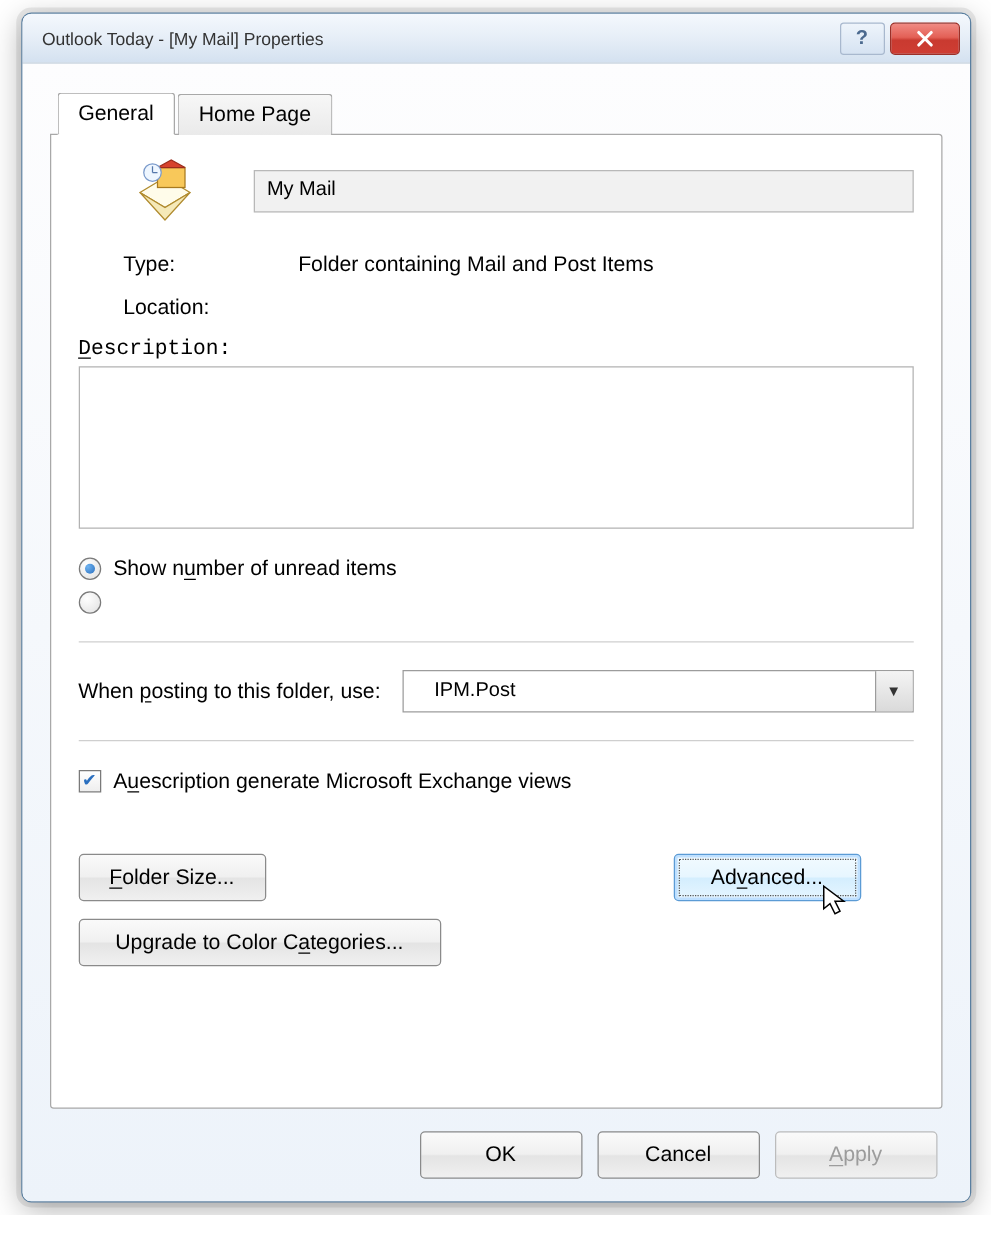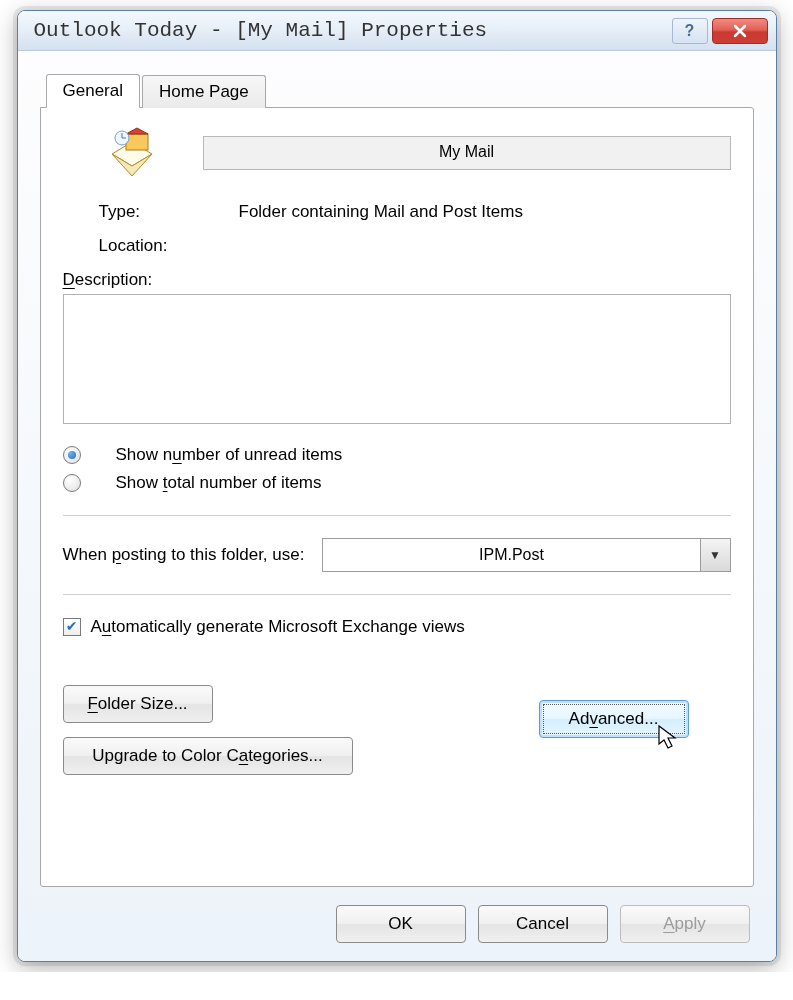--- a/index.html
+++ b/index.html
@@ -23,23 +23,22 @@
   .titlebar {
     height: 40px;
     background: linear-gradient(to bottom, #f4f8fd 0%, #e6eef7 50%, #d4e1f0 100%);
     border-bottom: 1px solid #bcc9d8;
     display: flex;
     align-items: center;
     padding: 0 8px 0 16px;
   }
   .titlebar .title {
     flex: 1;
-    font-size: 21px;
+    font-size: 14px;
     color: #333;
-    font-family: Liberation Mono, monospace;
   }
   .winbtn {
     height: 26px;
     margin-left: 4px;
     border-radius: 3px;
     display: flex;
     align-items: center;
     justify-content: center;
     border: 1px solid #a8b8ce;
     background: linear-gradient(to bottom, #eef4fb, #d6e3f2);
@@ -99,65 +98,64 @@
 
   .topicon-row { display:flex; align-items:center; margin-bottom: 22px; }
   .topicon { width: 140px; display:flex; justify-content:center; }
   .name-box {
     flex: 1;
     border: 1px solid #b8b8b8;
     background: #f1f1f1;
     padding: 6px 10px;
     font-size: 16px;
     height: 34px;
-    text-align: center;
-  }
-
-  .description-label { font-size: 17px; margin-top: 4px; margin-bottom: 4px; }
+  }
+
+  .description-label { font-size: 17px; margin-top: 4px; margin-bottom: 4px; font-family: Liberation Mono, monospace; }
   .description-box {
     width: 100%;
     height: 130px;
     border: 1px solid #b2b2b2;
     background: #fff;
     resize: none;
     font-family: inherit;
     font-size: 15px;
     padding: 4px;
   }
 
-  .radio-row { display:flex; align-items:center; margin-top: 18px; font-size: 17px; gap: 25px; }
+  .radio-row { display:flex; align-items:center; margin-top: 18px; font-size: 17px; }
   .radio-row + .radio-row { margin-top: 8px; }
   .radio-fake {
     width: 18px; height: 18px;
     border-radius: 50%;
     border: 1px solid #7a7a7a;
     background: radial-gradient(circle at 35% 30%, #fff, #e0e0e0);
     margin-right: 10px;
     display:flex; align-items:center; justify-content:center;
   }
   .radio-fake.selected::after {
     content:"";
     width: 8px; height: 8px;
     border-radius:50%;
     background: radial-gradient(circle at 30% 30%, #6fb3f0, #2a6fbf);
   }
 
   hr.sep { border: none; border-top: 1px solid #cfcfcf; margin: 22px 0; }
 
-  .posting-row { display:flex; align-items:center; font-size:17px;text-align:center; }
+  .posting-row { display:flex; align-items:center; font-size:17px; }
   .posting-row .lbl2 { margin-right: 18px; }
   .combo {
     flex:1;
     display:flex;
     align-items:center;
     border: 1px solid #9c9c9c;
     height: 34px;
     background: #fff;
   }
-  .combo .combo-text { flex:1; padding: 0 10px; font-size:16px; }
+  .combo .combo-text { flex:1; padding: 0 24px; font-size:16px; }
   .combo .combo-btn {
     width: 30px; height: 100%;
     border-left: 1px solid #9c9c9c;
     background: linear-gradient(to bottom, #f4f4f4, #dadada);
     display:flex; align-items:center; justify-content:center;
   }
   .combo .combo-btn span { font-size: 12px; color:#333; }
 
   .chk-row { display:flex; align-items:center; font-size:17px; margin-top: 0; }
   .chk-fake {
@@ -197,21 +195,21 @@
     outline-offset: -5px;
   }
   .btn.disabled {
     color: #9c9c9c;
     border-color: #bcbcbc;
     text-decoration: none;
   }
 
   .lower-buttons { margin-top: 48px; }
   .lower-buttons .btn { margin-bottom: 14px; }
-  .adv-wrap { position: absolute; right: 42px; top: 15px; }
+  .adv-wrap { position: absolute; right: 42px; top: 0px; }
   .lower-rel { position:relative; }
 
   .footer-buttons {
     display:flex;
     justify-content:flex-end;
     gap: 12px;
     margin-top: 18px;
     padding-right: 4px;
   }
   .footer-buttons .btn { min-width: 130px; }
@@ -277,42 +275,41 @@
         <span class="underline">D</span><span>escription:</span>
       </div>
       <textarea class="description-box" style=""></textarea>
 
       <div class="radio-row">
         <div class="radio-fake selected"></div>
         <span><span>Show n</span><span class="underline">u</span><span>mber of unread items</span></span>
       </div>
       <div class="radio-row">
         <div class="radio-fake"></div>
-        <span><span>Show </span><span class="underline">t</span><span>otal number of items</span></span>
       </div>
 
       <hr class="sep">
 
       <div class="posting-row">
         <div class="lbl2">
           <span>When </span><span class="underline">p</span><span>osting to this folder, use:</span>
         </div>
         <div class="combo">
           <div class="combo-text">IPM.Post</div>
           <div class="combo-btn">
               <span>▼</span>
             </div>
         </div>
       </div>
 
       <hr class="sep">
 
       <div class="chk-row">
         <div class="chk-fake checked"></div>
-        <span><span>A</span><span class="underline">u</span><span>tomatically generate Microsoft Exchange views</span></span>
+        <span><span>A</span><span class="underline">u</span><span>escription generate Microsoft Exchange views</span></span>
       </div>
 
       <div class="lower-buttons lower-rel">
         <div>
           <div class="btn">
             <span><span class="underline">F</span>older Size...</span>
           </div>
           <span class="adv-wrap">
             <div class="btn focused">
               <span>Ad<span class="underline">v</span>anced...</span>

